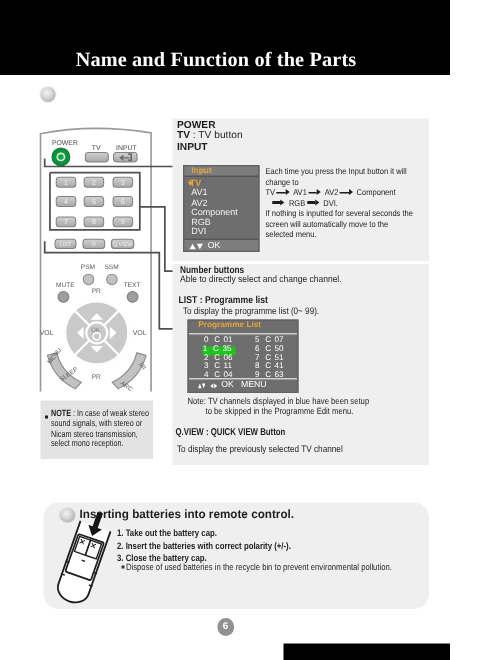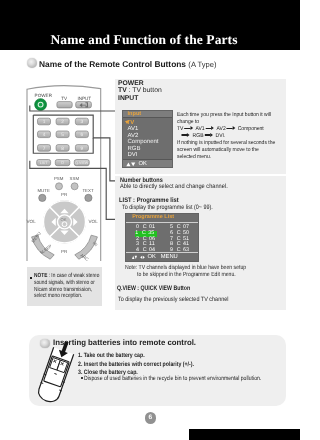--- a/index.html
+++ b/index.html
@@ -39,24 +39,20 @@
   svg{display:block;}
 </style>
 </head>
 <body>
 
 <div class="page">
   <div class="topbar"></div>
   <div class="title">Name and Function of the Parts</div>
 
   <div class="bullet" style="left:26.5px;top:58px"></div>
-  <div class="sec-h" style="left:39px;top:59px">
-    <span>Name of the Remote Control Buttons</span>
-    <span class="sec-sub">(A Type)</span>
-  </div>
 
   <svg class="remote" width="300" height="440" viewBox="0 0 300 440" style="position:absolute;left:0;top:0;pointer-events:none">
     <defs>
       <linearGradient id="btnG" x1="0" y1="0" x2="0" y2="1">
         <stop offset="0" stop-color="#d2d2d2"></stop>
           <stop offset="0.5" stop-color="#bdbdbd"></stop>
           <stop offset="1" stop-color="#a9a9a9"></stop>
       </linearGradient>
       <radialGradient id="grn" cx="0.5" cy="0.5" r="0.5">
         <stop offset="0" stop-color="#17a54a"></stop>

